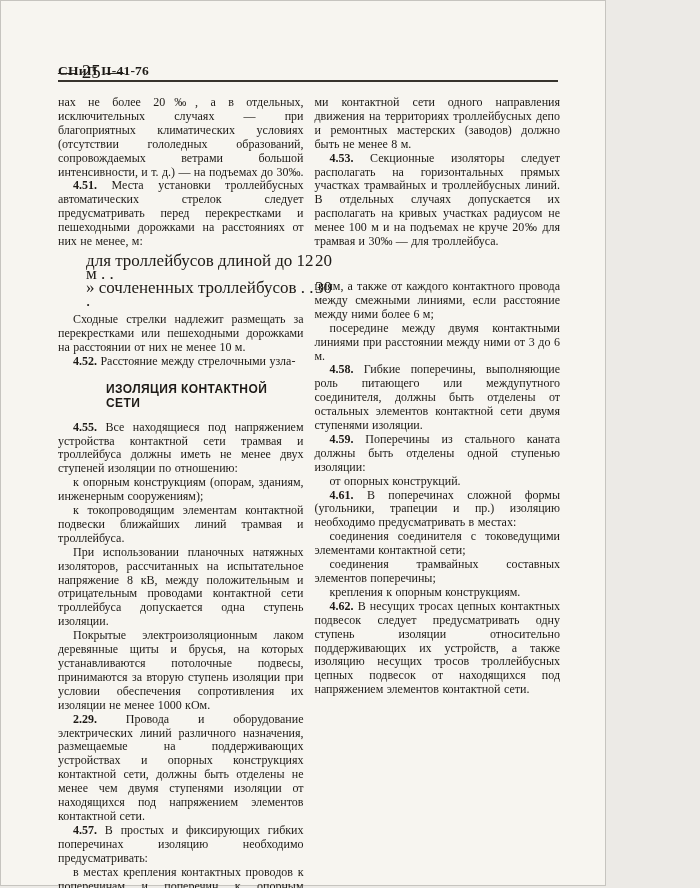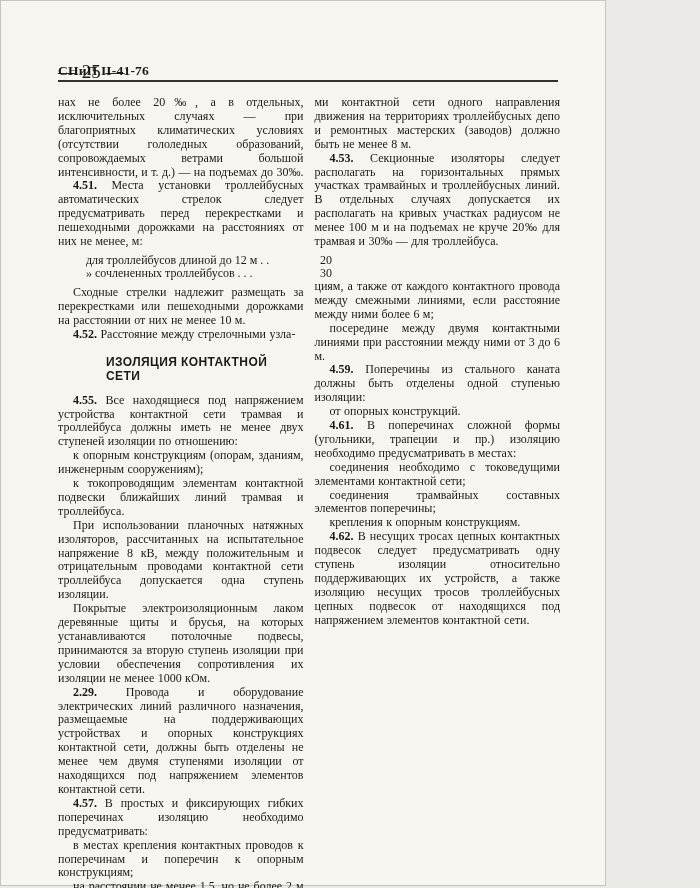--- a/index.html
+++ b/index.html
@@ -48,21 +48,21 @@
   .section-heading{
     margin:13px 0 11px 0;
     font-family:"Liberation Sans","DejaVu Sans",sans-serif;
     font-weight:bold;font-size:12px;letter-spacing:.4px;
     text-align:left;
     padding-left:48px;
   }
   .small-list{
     margin:5px 0 5px 28px;
     width:248px;
-    font-size:12px;line-height:13.5px;
+    font-size:17px;line-height:13.5px;
   }
   .list-line{display:flex;justify-content:space-between;}
   .list-line .li-value{padding-right:2px;}
   .col-spacer{width:100%;}
 </style>
 </head>
 <body>
 
 <div class="page" style="--page-bg: #f7f5f0; --ink: #1d1a16;">
   <div class="running-head">
@@ -95,22 +95,23 @@
         <p class="para"><b class="num">4.57. </b>В простых и фиксирующих гибких поперечинах изоляцию необходимо предусматривать:</p>
         <p class="para">в местах крепления контактных проводов к поперечинам и поперечин к опорным конструкциям;</p>
         <p class="para">на расстоянии не менее 1,5, но не более 2 м от каждого контактного провода в сторону крепления поперечины к опорным конструк-</p>
       </div>
     <div class="column" id="col-right">
         <p class="para cont">ми контактной сети одного направления движения на территориях троллейбусных депо и ремонтных мастерских (заводов) должно быть не менее 8 м.</p>
         <p class="para"><b class="num">4.53. </b>Секционные изоляторы следует располагать на горизонтальных прямых участках трамвайных и троллейбусных линий. В отдельных случаях допускается их располагать на кривых участках радиусом не менее 100 м и на подъемах не круче 20‰ для трамвая и 30‰ — для троллейбуса.</p>
         <div class="col-spacer" style="height: 31px;"></div>
         <p class="para cont">циям, а также от каждого контактного провода между смежными линиями, если расстояние между ними более 6 м;</p>
         <p class="para">посередине между двумя контактными линиями при расстоянии между ними от 3 до 6 м.</p>
+        <p class="para"><b class="num">4.58. </b>Гибкие поперечины, выполняющие роль питающего или междупутного соединителя, должны быть отделены от остальных элементов контактной сети двумя ступенями изоляции.</p>
         <p class="para"><b class="num">4.59. </b>Поперечины из стального каната должны быть отделены одной ступенью изоляции:</p>
         <p class="para">от опорных конструкций.</p>
         <p class="para"><b class="num">4.61. </b>В поперечинах сложной формы (угольники, трапеции и пр.) изоляцию необходимо предусматривать в местах:</p>
-        <p class="para">соединения необходимо с токоведущими элементами контактной сети;</p>
+        <p class="para">соединения соединителя с токоведущими элементами контактной сети;</p>
         <p class="para">соединения трамвайных составных элементов поперечины;</p>
         <p class="para">крепления к опорным конструкциям.</p>
         <p class="para"><b class="num">4.62. </b>В несущих тросах цепных контактных подвесок следует предусматривать одну ступень изоляции относительно поддерживающих их устройств, а также изоляцию несущих тросов троллейбусных цепных подвесок от находящихся под напряжением элементов контактной сети.</p>
       </div>
   </div>
 </div>
 
 </body></html>

